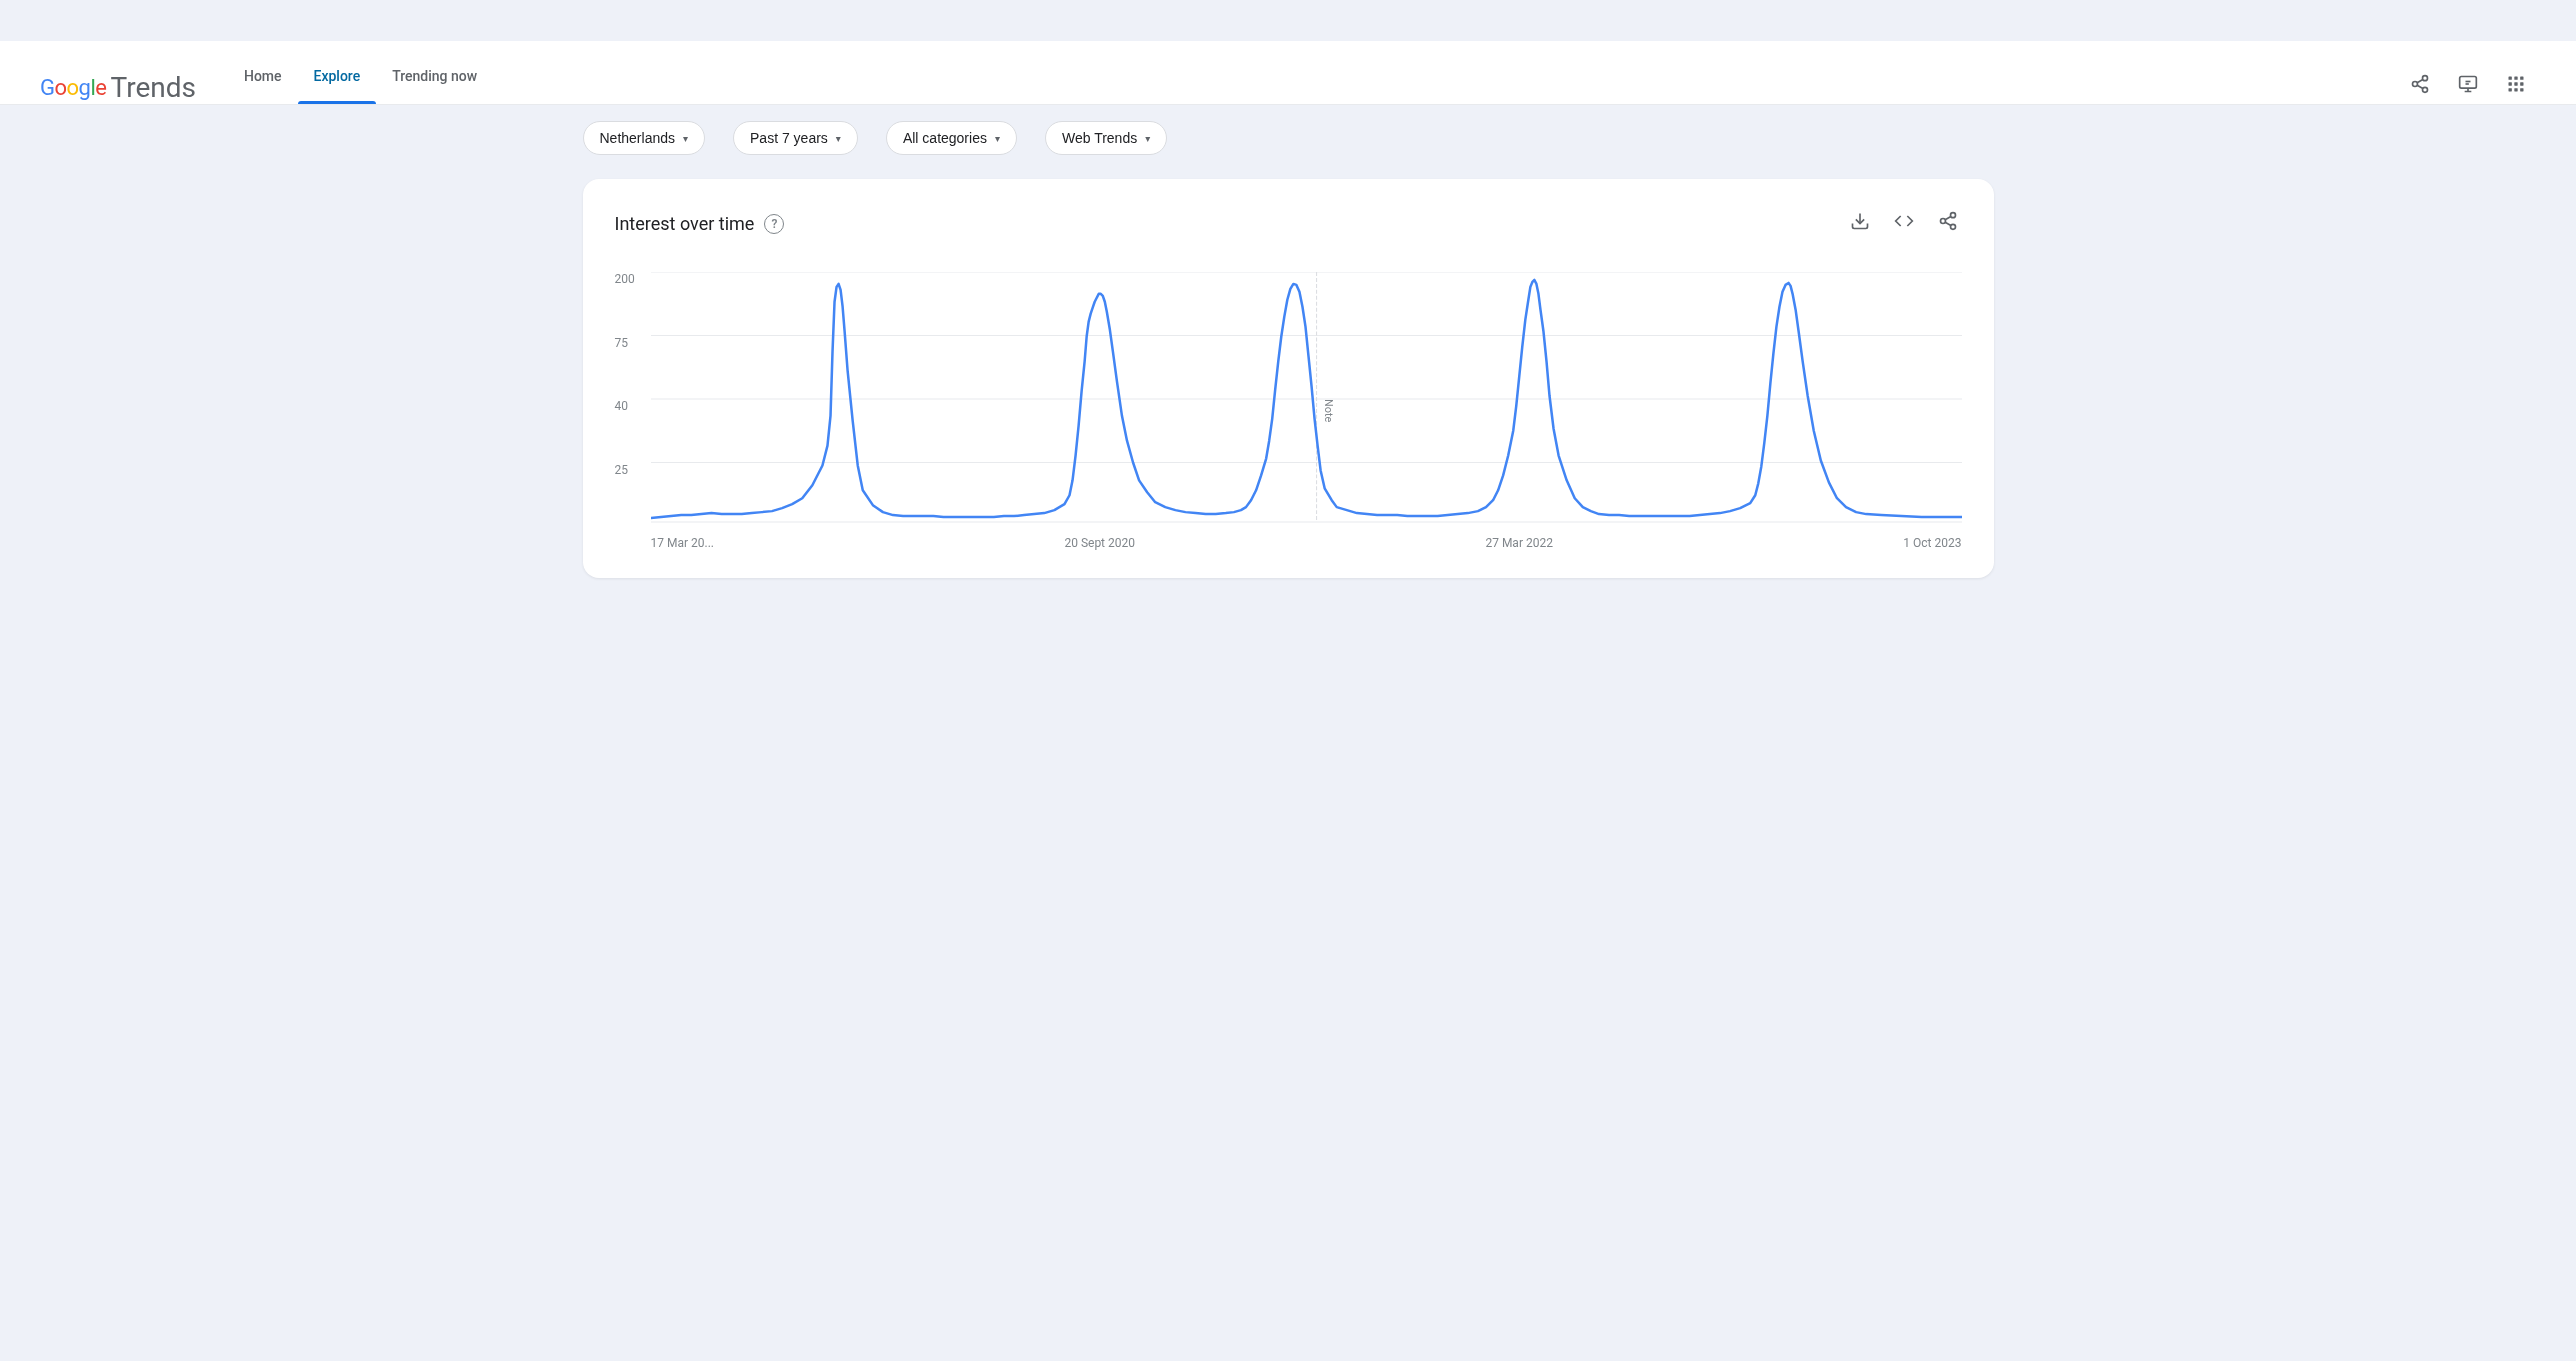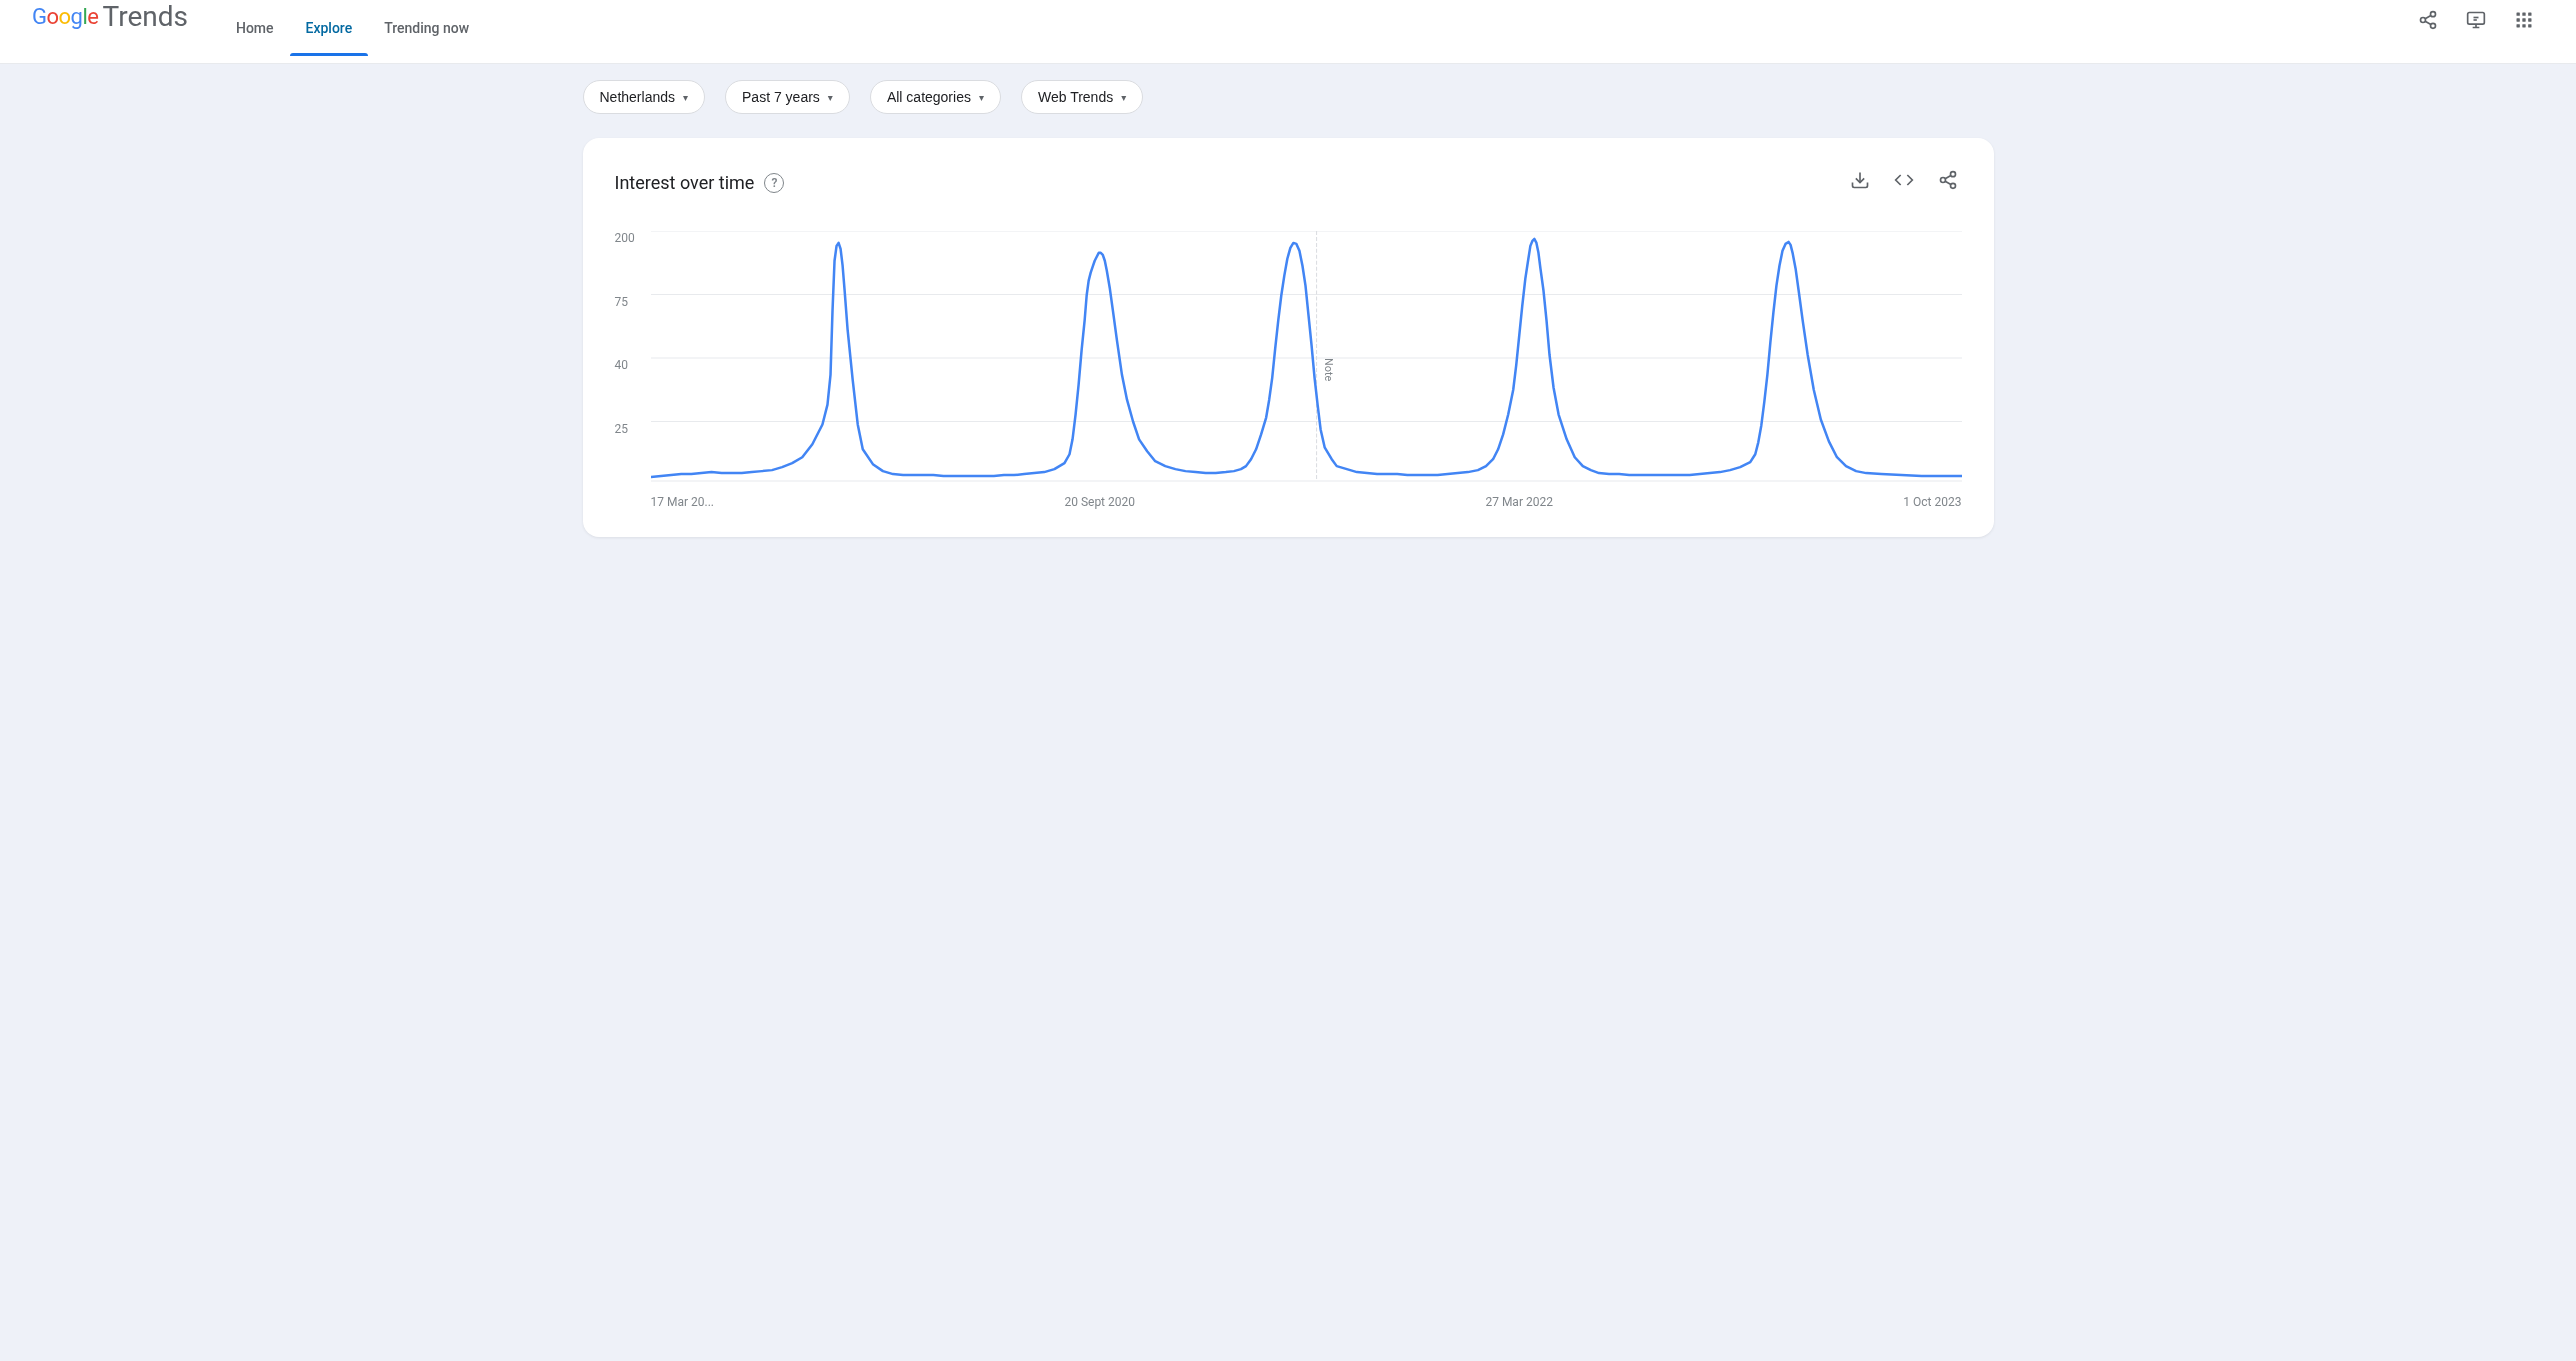--- a/index.html
+++ b/index.html
@@ -8,26 +8,27 @@
       background: #eef1f8;
       min-height: 100vh;
       font-size: 14px;
       color: #202124;
     }
 
     
     .header {
       background: #fff;
       display: flex;
-      align-items: flex-start;
-      padding: 0 32px;
+      align-items: flex-end;
+      padding: 0 40px;
       height: 64px;
       border-bottom: 1px solid #e8eaed;
       position: relative;
       z-index: 10;
+      margin-top: 41px;
     }
     .logo-area {
       display: flex;
       align-items: center;
       margin-right: 32px;
     }
     .logo-google {
       font-size: 22px;
       font-weight: 400;
       letter-spacing: -0.5px;
@@ -148,21 +149,21 @@
     }
     .compare-text {
       font-size: 18px;
       color: #5f6368;
       font-weight: 400;
     }
 
     
     .filters {
       display: flex;
-      gap: 20px;
+      gap: 28px;
       margin-bottom: 24px;
       flex-wrap: wrap;
     }
     .filter-btn {
       background: #fff;
       border: 1px solid #dadce0;
       border-radius: 24px;
       padding: 8px 16px;
       display: flex;
       align-items: center;

